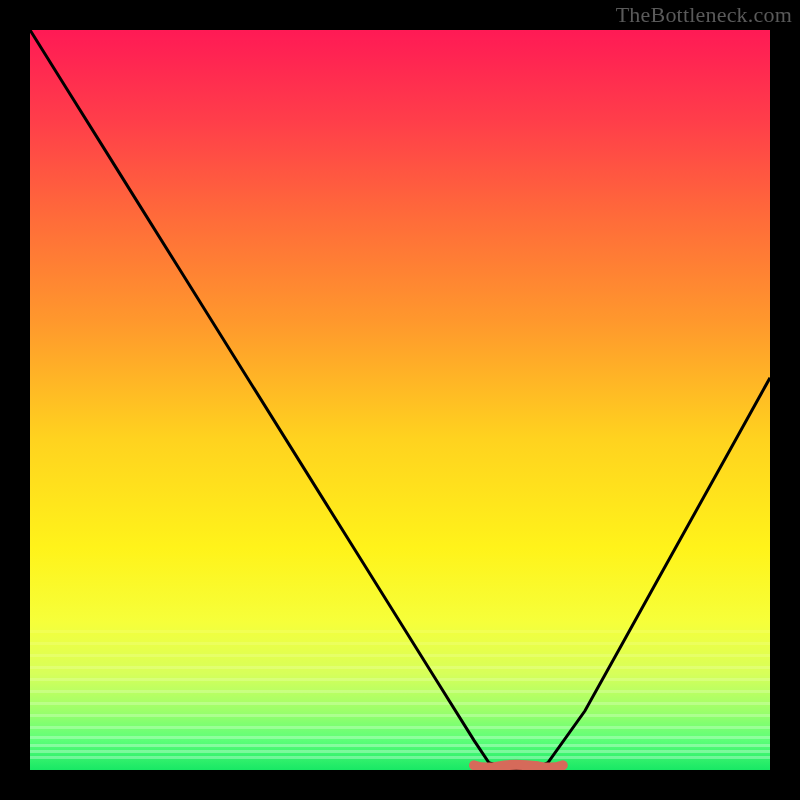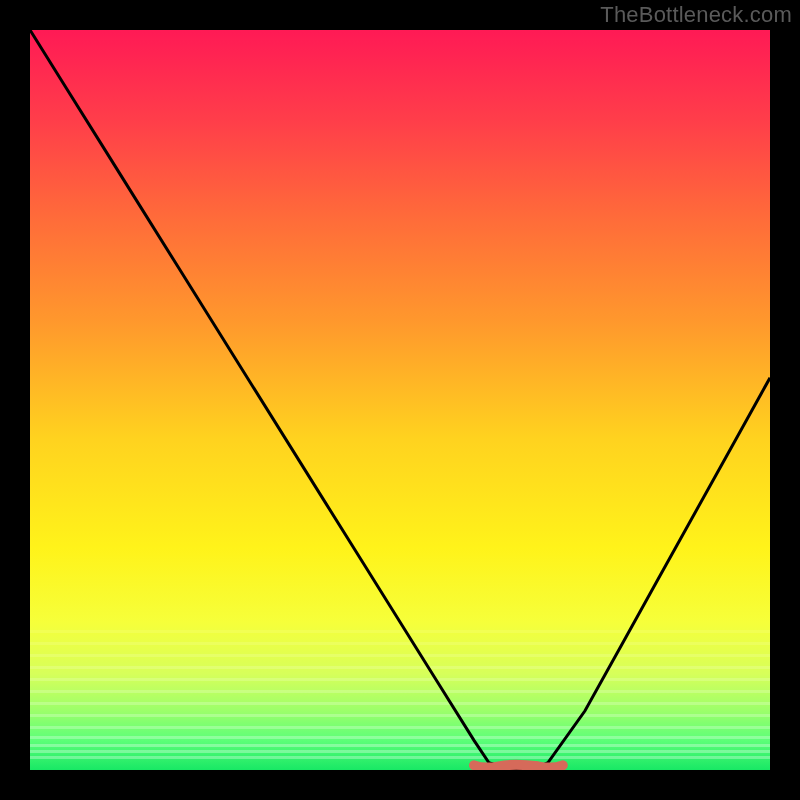--- a/index.html
+++ b/index.html
@@ -11,20 +11,21 @@
     font-family: Arial, Helvetica, sans-serif;
     overflow: hidden;
   }
   .frame {
     position: absolute;
     left: 0;
     top: 0;
     width: 800px;
     height: 656px;
     background: #000;
+    font-family: Liberation Serif, serif;
   }
   .watermark {
     position: absolute;
     top: 2px;
     right: 8px;
     color: #5a5a5a;
     font-size: 22px;
     font-weight: 500;
     letter-spacing: 0.2px;
     z-index: 10;

